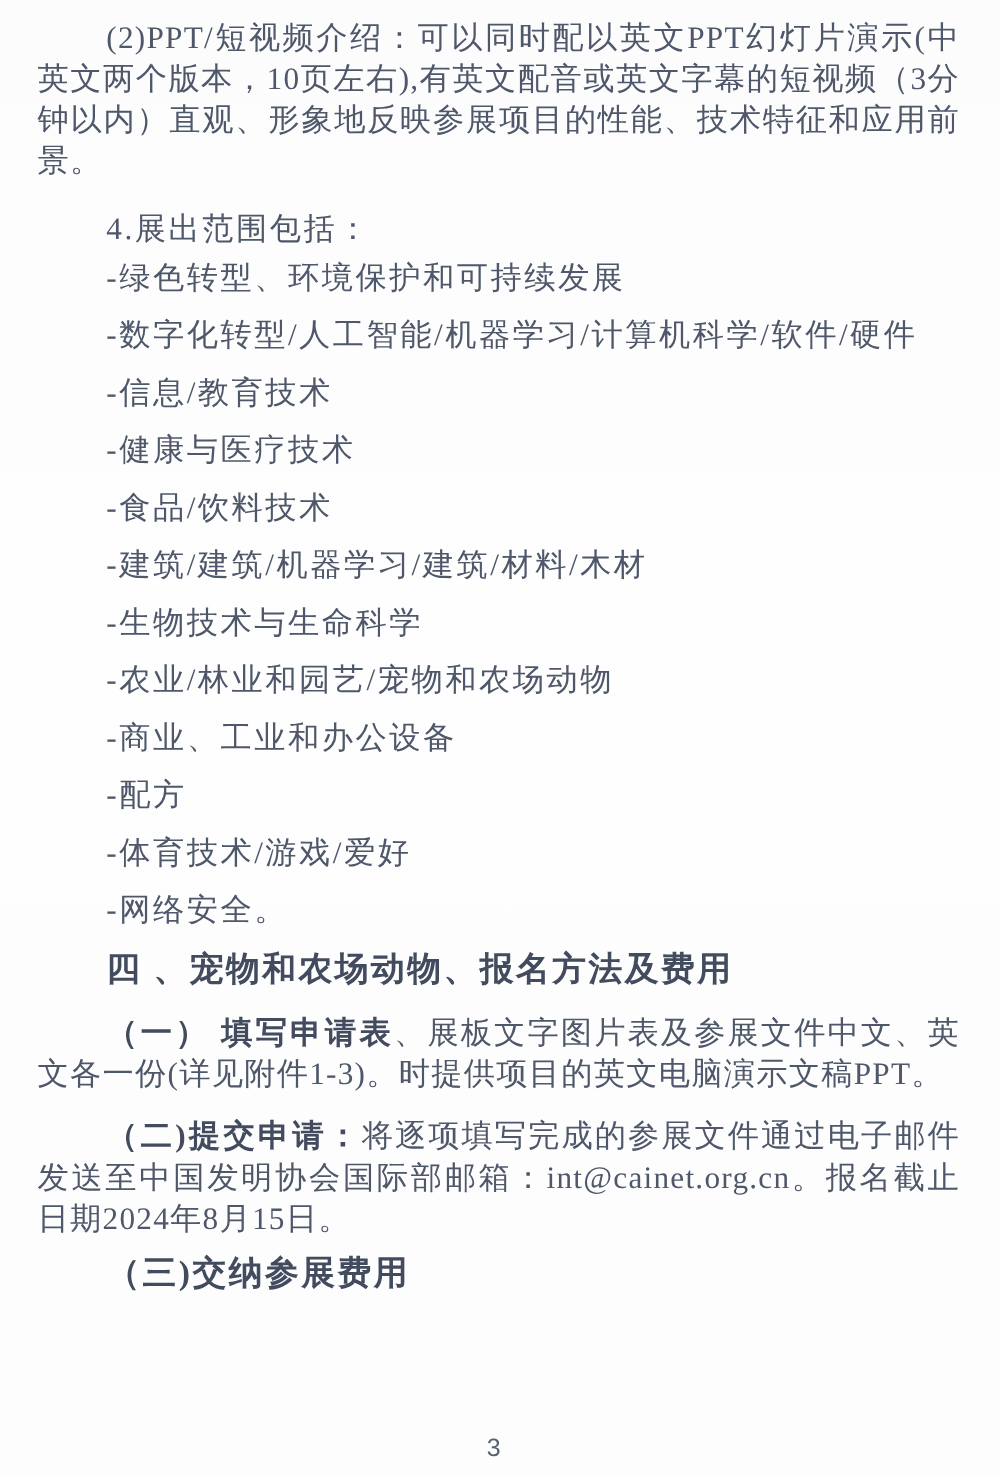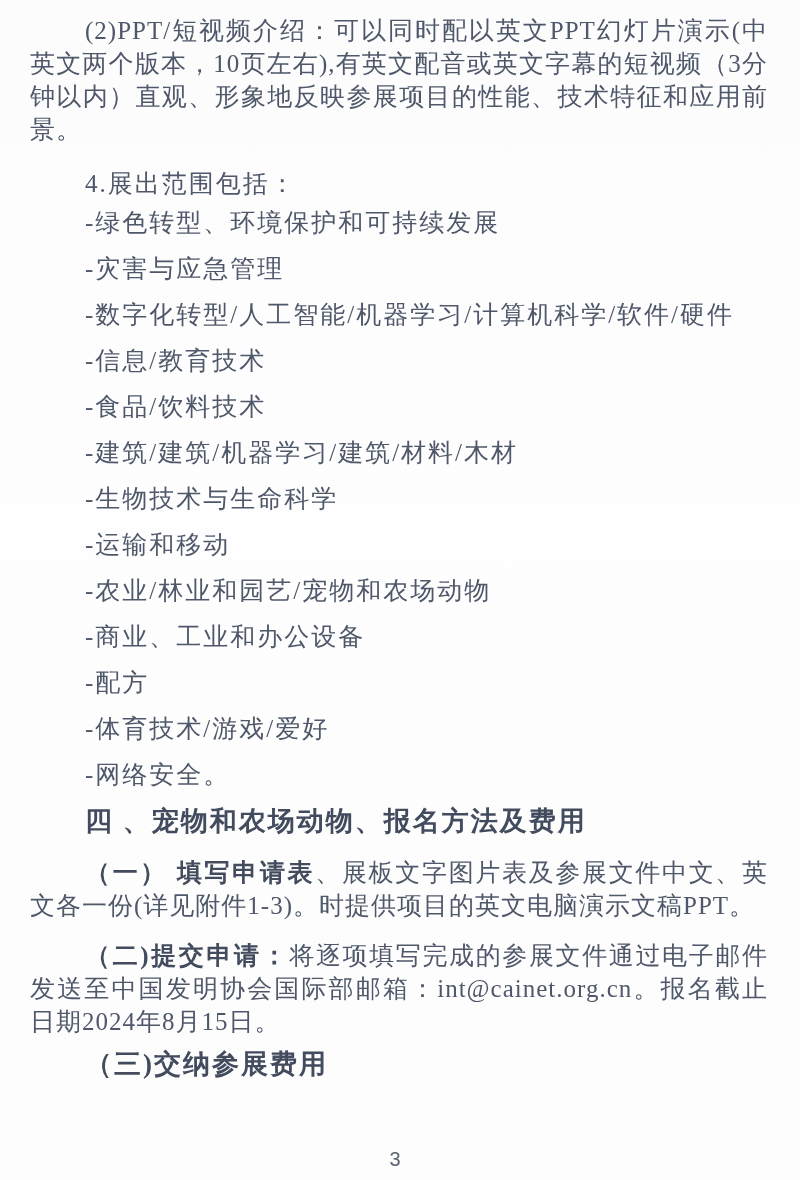--- a/index.html
+++ b/index.html
@@ -89,27 +89,26 @@
 <body>
 
 <div class="doc">
 
   <p class="body-para">(2)PPT/短视频介绍：可以同时配以英文PPT幻灯片演示(中英文两个版本，10页左右),有英文配音或英文字幕的短视频（3分钟以内）直观、形象地反映参展项目的性能、技术特征和应用前景。</p>
 
   <div class="scope-heading">4.展出范围包括：</div>
 
   <div class="scope-list">
     <div class="scope-item">-绿色转型、环境保护和可持续发展</div>
-    <div class="scope-item">-灾害与应急管理</div>
     <div class="scope-item">-数字化转型/人工智能/机器学习/计算机科学/软件/硬件</div>
     <div class="scope-item">-信息/教育技术</div>
+    <div class="scope-item">-健康与医疗技术</div>
     <div class="scope-item">-食品/饮料技术</div>
     <div class="scope-item">-建筑/建筑/机器学习/建筑/材料/木材</div>
     <div class="scope-item">-生物技术与生命科学</div>
-    <div class="scope-item">-运输和移动</div>
     <div class="scope-item">-农业/林业和园艺/宠物和农场动物</div>
     <div class="scope-item">-商业、工业和办公设备</div>
     <div class="scope-item">-配方</div>
     <div class="scope-item">-体育技术/游戏/爱好</div>
     <div class="scope-item">-网络安全。</div>
   </div>
 
   <div class="section-heading">四 、宠物和农场动物、报名方法及费用</div>
 
   <p class="body-para lead-para"><span class="lead">（一） 填写申请表</span><span>、展板文字图片表及参展文件中文、英文各一份(详见附件1-3)。时提供项目的英文电脑演示文稿PPT。</span></p>

